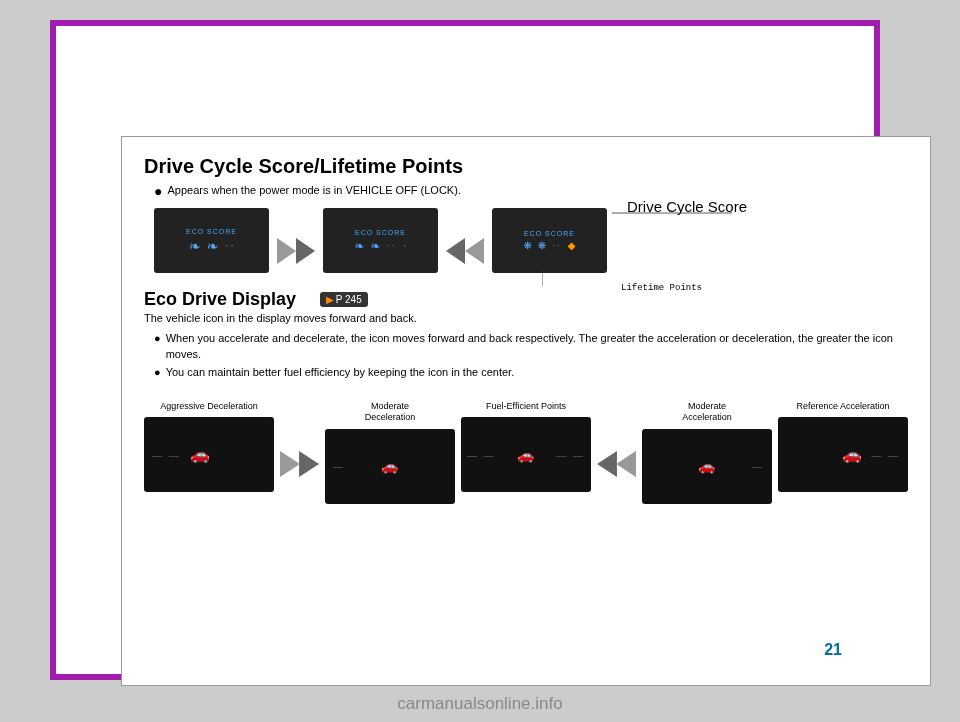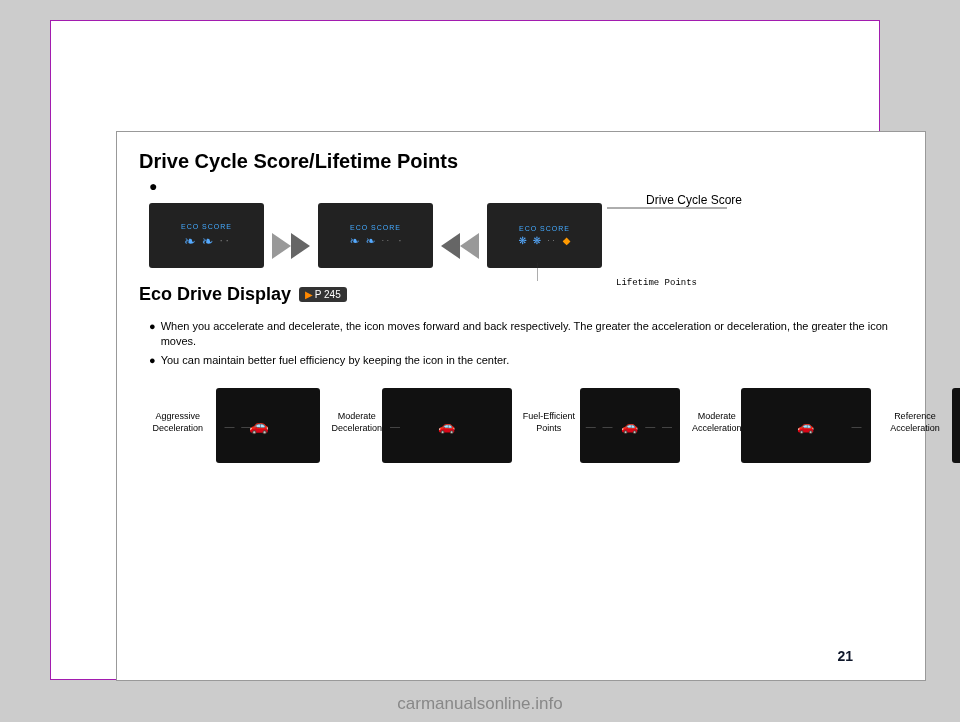--- a/index.html
+++ b/index.html
@@ -19,21 +19,21 @@
       background: #ccc;
     }
 
     .white-page {
       position: absolute;
       top: 20px;
       left: 50px;
       width: 830px;
       height: 660px;
       background: #fff;
-      border: 1px solid #a21caf;
+      border: 6px solid #a21caf;
     }
 
     
     .sidebar-tab {
       position: absolute;
       top: 150px;
       right: 0;
       width: 28px;
       height: 200px;
       background: #555;
@@ -110,24 +110,24 @@
       display: flex;
       gap: 6px;
       align-items: center;
     }
 
     
     .eco-drive-title {
       font-size: 18px;
       font-weight: bold;
       margin-top: 5px;
-      margin-bottom: 14px;
-      display: flex;
-      align-items: center;
-      gap: 8px;
+      margin-bottom: 1px;
+      display: flex;
+      align-items: center;
+      gap: 24px;
     }
 
     .page-ref {
       display: inline-flex;
       align-items: center;
       background: #333;
       color: white;
       font-size: 10px;
       padding: 2px 6px;
       border-radius: 3px;
@@ -161,21 +161,21 @@
     
     .display-row {
       display: flex;
       align-items: flex-start;
       gap: 6px;
       margin-top: 20px;
     }
 
     .display-item {
       display: flex;
-      flex-direction: row;
+      flex-direction: column;
       align-items: center;
     }
 
     .display-label {
       font-size: 9px;
       text-align: center;
       margin-bottom: 5px;
       max-width: 100px;
       line-height: 1.3;
     }
@@ -215,24 +215,24 @@
     }
 
     .dash-right {
       right: 8px;
     }
 
     
     .page-number {
       position: absolute;
       bottom: 15px;
-      right: 26px;
-      font-size: 14px;
+      right: 32px;
+      font-size: 16px;
       font-weight: bold;
-      color: #0f172a;
+      color: #0369a1;
     }
 
     
     .watermark {
       position: absolute;
       bottom: 8px;
       left: 50%;
       transform: translateX(-50%);
       font-size: 17px;
       color: #888;
@@ -263,20 +263,21 @@
   <div class="sidebar-tab">
     <span>Quick Reference Guide</span>
   </div>
 
   <div class="main-box">
 
     <div class="section-title">Drive Cycle Score/Lifetime Points</div>
 
     <div class="bullet-point">
       <span class="bullet-dot">●</span>
+      <span>Appears when the power mode is in VEHICLE OFF (LOCK).</span>
     </div>
 
     <div style="position:relative; margin-bottom:16px; margin-left:10px;">
       <div class="eco-display-group">
 
         <div class="eco-screen">
           <div class="eco-screen-label">ECO SCORE</div>
           <div class="eco-screen-icons">
             <span style="color:#5af;font-size:14px;">❧</span>
             <span style="color:#5af;font-size:14px;">❧</span>
@@ -308,21 +309,21 @@
           <div class="eco-screen">
             <div class="eco-screen-label">ECO SCORE</div>
             <div class="eco-screen-icons">
               <span style="color:#5af;font-size:10px;">❋</span>
               <span style="color:#5af;font-size:10px;">❋</span>
               <span style="color:#888;font-size:8px;">· ·</span>
               <span style="color:#f90;font-size:10px;margin-left:2px;">◆</span>
             </div>
           </div>
 
-          <div style="position:absolute; right:-140px; top:-10px; font-size:12px; white-space:nowrap;">Drive Cycle Score</div>
+          <div style="position:absolute; right:-140px; top:-10px; font-size:15px; white-space:nowrap;">Drive Cycle Score</div>
           <div style="position:absolute; right:-95px; bottom:-20px; font-size:9px; white-space:nowrap;font-family:Liberation Mono, monospace;">Lifetime Points</div>
 
           <svg style="position:absolute; top:-5px; right:-135px;" width="130" height="15">
             <line x1="0" y1="10" x2="120" y2="10" stroke="#333" stroke-width="0.8"></line>
           </svg>
 
           <svg style="position:absolute; bottom:-15px; left:50px;" width="60" height="20">
             <line x1="0" y1="0" x2="0" y2="18" stroke="#333" stroke-width="0.8"></line>
           </svg>
         </div>
@@ -330,20 +331,21 @@
     </div>
 
     <div class="eco-drive-title">
       <span>Eco Drive Display</span>
       <span class="page-ref">
         <span class="page-ref-arrow">▶</span>
         <span>P 245</span>
       </span>
     </div>
 
+    <div class="body-text">The vehicle icon in the display moves forward and back.</div>
 
     <div class="bullet-list">
       <div class="bullet-item">
         <span>●</span>
         <span>When you accelerate and decelerate, the icon moves forward and back respectively. The greater the acceleration or deceleration, the greater the icon moves.</span>
       </div>
       <div class="bullet-item">
         <span>●</span>
         <span>You can maintain better fuel efficiency by keeping the icon in the center.</span>
       </div>

